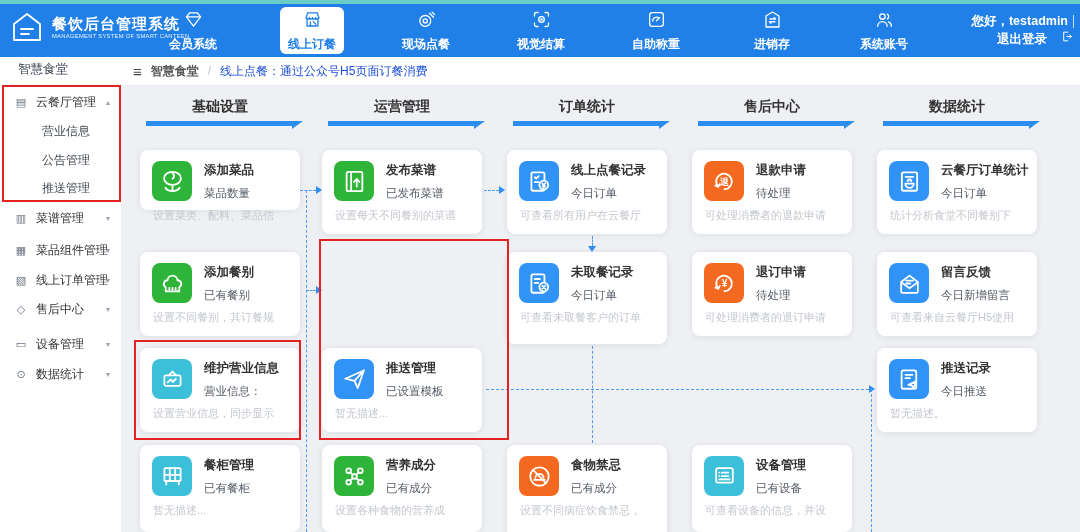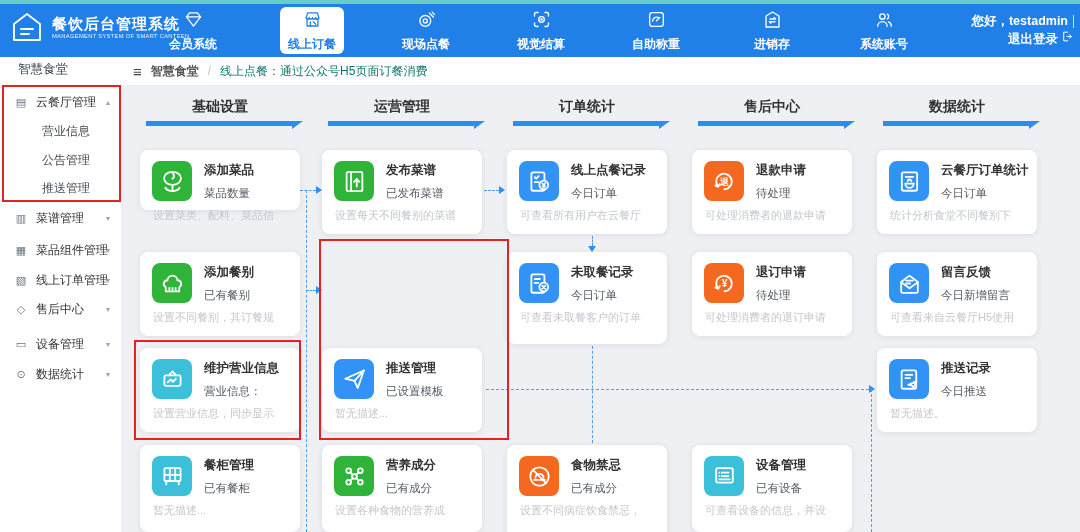--- a/index.html
+++ b/index.html
@@ -12,36 +12,36 @@
   .logo svg{width:34px;height:34px;fill:none;stroke:#fff;stroke-width:1.8;stroke-linecap:round;stroke-linejoin:round;}
   .logo-title{font-size:15px;font-weight:bold;letter-spacing:1px;line-height:18px;}
   .logo-sub{font-size:10px;transform:scale(.58);transform-origin:left top;white-space:nowrap;opacity:.9;letter-spacing:.5px;}
   .nav-item{position:absolute;top:0;height:53px;width:80px;display:flex;flex-direction:column;align-items:center;
             justify-content:center;gap:3px;color:#fff;font-size:12px;font-weight:bold;cursor:pointer;}
   .nav-item.active{top:3px;height:47px;width:64px;background:#fff;color:#2080e8;border-radius:6px;}
   .nav-item svg{width:21px;height:21px;fill:none;stroke:currentColor;stroke-width:1.5;stroke-linecap:round;stroke-linejoin:round;}
   .greet-area{position:absolute;right:6px;top:0;height:53px;width:132px;display:flex;flex-wrap:wrap;align-content:center;
               justify-content:flex-end;column-gap:5px;color:#fff;font-size:12.5px;font-weight:bold;line-height:17px;text-align:right;}
   .tb-divider{width:0;border-left:1px solid rgba(255,255,255,.75);height:13px;margin-top:2px;}
-  .logout{display:inline-flex;align-items:center;gap:3px;cursor:pointer;}
+  .logout{display:inline-flex;align-items:center;gap:14px;cursor:pointer;}
   .logout svg{width:13px;height:13px;fill:none;stroke:#fff;stroke-width:1.8;stroke-linecap:round;stroke-linejoin:round;}
   
   .sidebar{position:absolute;left:0;top:57px;width:121px;bottom:0;background:#fff;border-right:1px solid #eef0f2;}
   .sb-title{position:absolute;left:18px;top:1px;height:22px;line-height:22px;font-size:12.5px;color:#3a4350;}
   .sb-row{position:absolute;left:0;width:100%;height:22px;display:flex;align-items:center;font-size:12px;color:#333;cursor:pointer;}
   .sb-ico{width:14px;margin:0 8px 0 14px;color:#6b7480;font-size:11px;text-align:center;line-height:1;}
   .sb-chev{position:absolute;right:11px;color:#9aa3ad;font-size:8px;}
   .sb-sub{padding-left:42px;color:#454c55;}
   
   .crumbbar{position:absolute;left:121px;top:57px;right:0;height:28px;background:#fff;border-bottom:1px solid #e9ecf0;
             display:flex;align-items:center;gap:9px;padding-left:12px;font-size:12px;}
   .hamburger{font-size:15px;color:#444;cursor:pointer;line-height:1;}
   .crumb-root{color:#555;font-weight:bold;}
   .crumb-sep{color:#c0c4cc;}
-  .crumb-cur{color:#0f766e;}
+  .crumb-cur{color:#1d4ed8;}
   
   .col-head{position:absolute;top:98px;width:160px;text-align:center;font-size:14px;font-weight:bold;color:#333;}
   .ribbon{position:absolute;top:121px;width:146px;height:5px;background:#2b8df0;}
   .ribbon::after{content:'';position:absolute;right:-11px;top:0;width:0;height:0;
                  border-left:11px solid #2b8df0;border-bottom:8px solid transparent;}
   
   .card{position:absolute;width:160px;background:#fff;border-radius:8px;box-shadow:0 1px 6px rgba(31,45,61,.09);z-index:6;}
   .cicon{position:absolute;left:12px;top:11px;width:40px;height:40px;border-radius:8px;display:flex;align-items:center;justify-content:center;}
   .cicon svg{width:27px;height:27px;fill:none;stroke:#fff;stroke-width:1.6;stroke-linecap:round;stroke-linejoin:round;}
   .ct{position:absolute;left:64px;top:12px;font-size:12.5px;font-weight:bold;color:#333;white-space:nowrap;}

